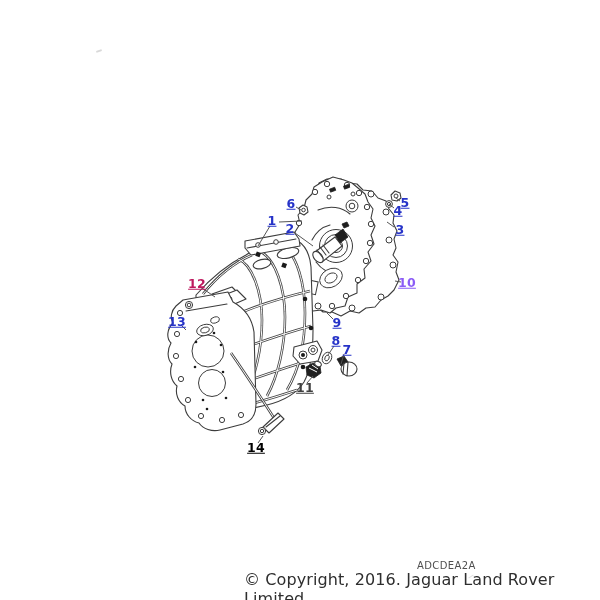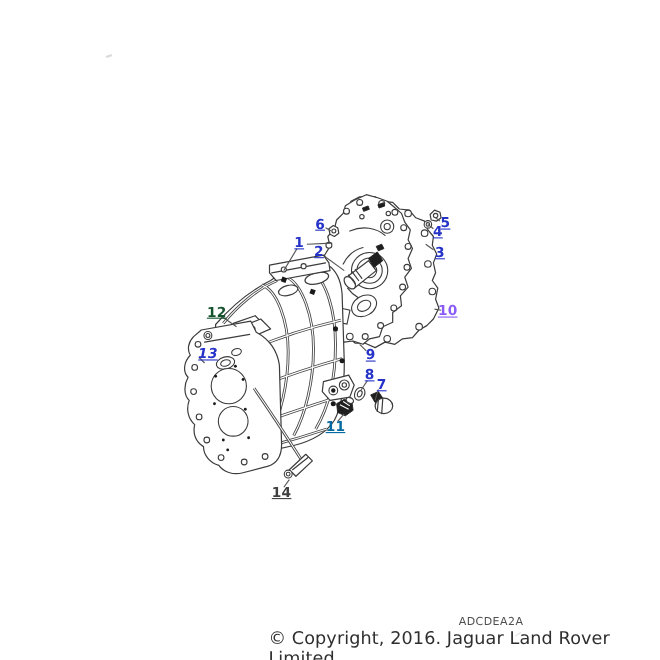--- a/index.html
+++ b/index.html
@@ -241,24 +241,24 @@
       <span class="callout" style="left: 272px; top: 221px; color: rgb(38, 51, 200);">1</span>
       <span class="callout" style="left: 290px; top: 229px; color: rgb(38, 51, 200);">2</span>
       <span class="callout" style="left: 400px; top: 230px; color: rgb(38, 51, 200);">3</span>
       <span class="callout" style="left: 398px; top: 211px; color: rgb(38, 51, 200);">4</span>
       <span class="callout" style="left: 405px; top: 203px; color: rgb(38, 51, 200);">5</span>
       <span class="callout" style="left: 291px; top: 204px; color: rgb(38, 51, 200);">6</span>
       <span class="callout" style="left: 347px; top: 350px; color: rgb(38, 51, 200);">7</span>
       <span class="callout" style="left: 336px; top: 341px; color: rgb(38, 51, 200);">8</span>
       <span class="callout" style="left: 337px; top: 323px; color: rgb(38, 51, 200);">9</span>
       <span class="callout" style="left: 407px; top: 283px; color: #8b5cf6;">10</span>
-      <span class="callout" style="left: 305px; top: 388px; color: #0369a1;">11</span>
-      <span class="callout" style="left: 197px; top: 284px; color: #14532d;">12</span>
-      <span class="callout" style="left: 189px; top: 322px; color: rgb(38, 51, 200); font-style: italic;">13</span>
-      <span class="callout" style="left: 256px; top: 448px; color: #404040;">14</span>
+      <span class="callout" style="left: 305px; top: 388px; color: #404040;">11</span>
+      <span class="callout" style="left: 197px; top: 284px; color: #be185d;">12</span>
+      <span class="callout" style="left: 177px; top: 322px; color: rgb(38, 51, 200);">13</span>
+      <span class="callout" style="left: 256px; top: 448px; color: #000000;">14</span>
     </div>
 
   <div class="stray a"></div>
   <div class="stray b"></div>
 
   <div class="code">ADCDEA2A</div>
   <div class="copyright">© Copyright, 2016. Jaguar Land Rover Limited.</div>
 </div>
 
 </body></html>

